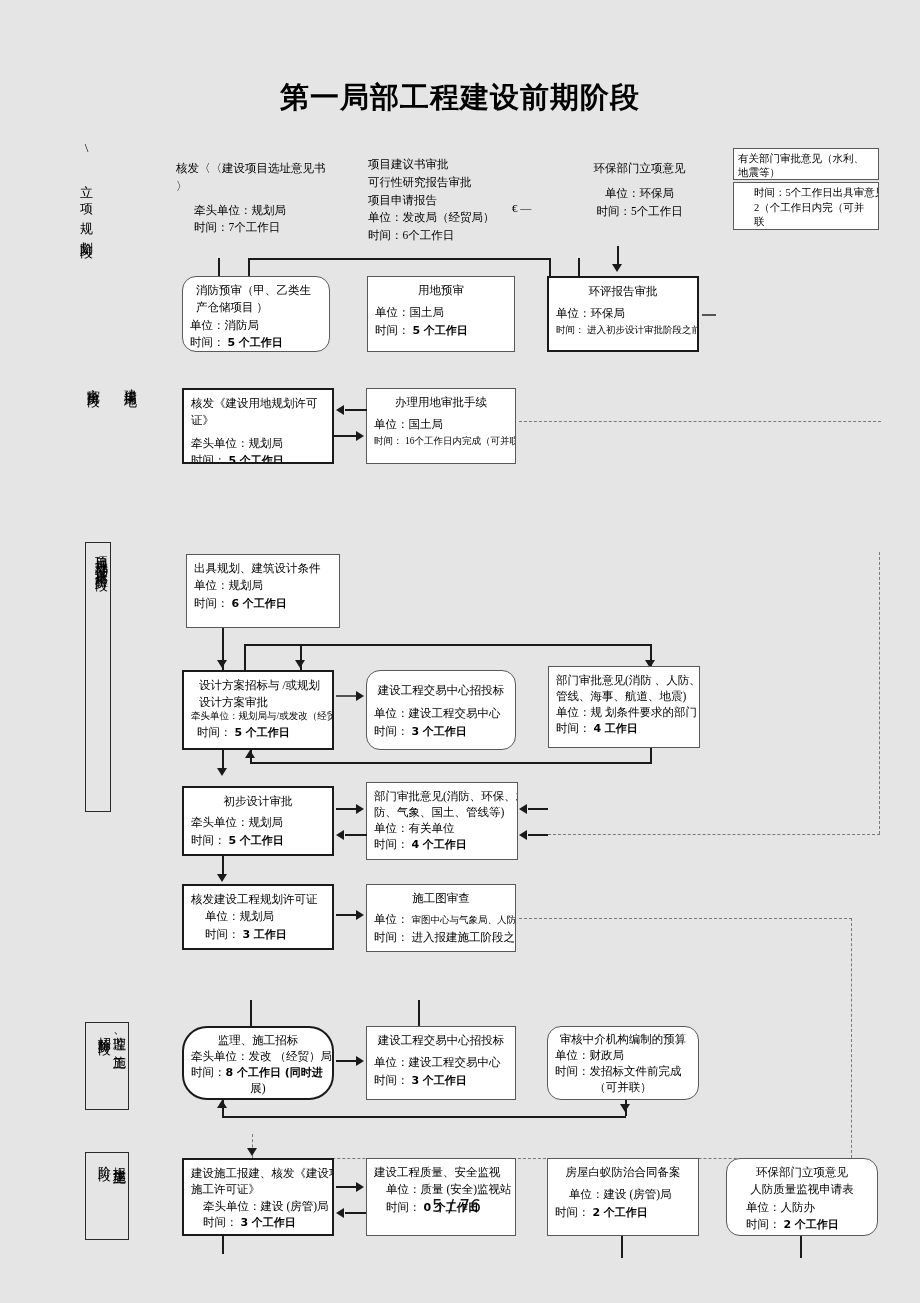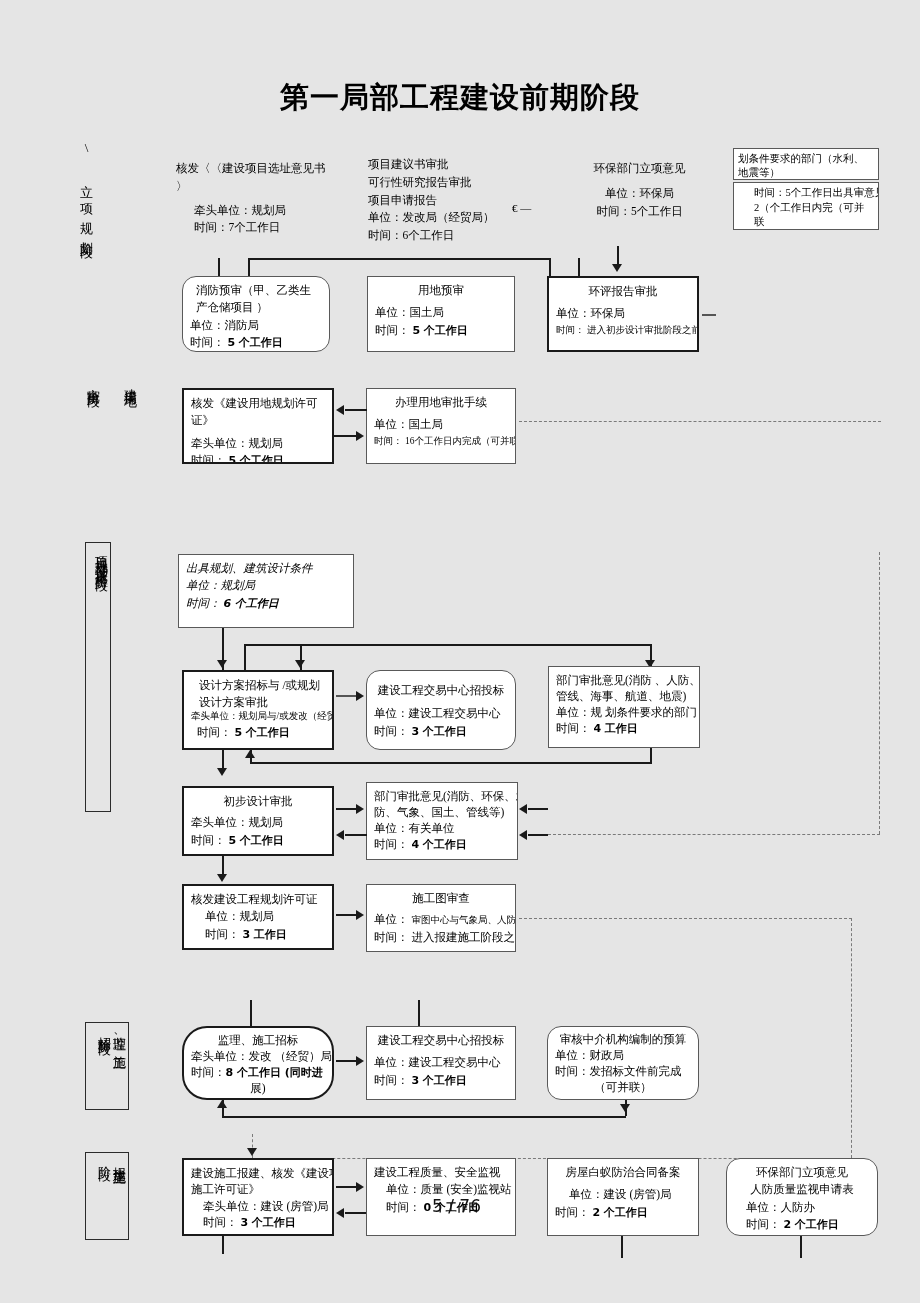--- a/index.html
+++ b/index.html
@@ -163,21 +163,21 @@
   </div>
 
   <div class="textblk" style="left:547px; top:160px; width:185px;">
     <span class="ln ctr">环保部门立项意见</span>
     <span class="ln ctr" style="margin-top:7px;">单位：环保局</span>
     <span class="ln ctr">时间：5个工作日</span>
   </div>
   <div class="euro" style="left:512px; top:202px;">€ —</div>
 
   <div class="box" style="left:733px; top:148px; width:146px; height:32px; padding:3px 4px; font-size:10.5px; line-height:1.35;">
-    <span class="ln wrap">划条件要求的部门（水利、地震等）</span>
+    <span class="ln wrap">有关部门审批意见（水利、地震等）</span>
   </div>
   <div class="box" style="left:733px; top:182px; width:146px; height:48px; padding:3px 20px; font-size:10.5px; line-height:1.4;">
     <span class="ln" style="text-align:center;">时间：5个工作日出具审意见.</span>
     <span class="ln" style="text-align:center;">2（个工作日内完（可并</span>
     <span class="ln">联</span>
   </div>
 
   <div class="vline" style="left:218px; top:258px; height:18px;"></div>
   <div class="hline" style="left:248px; top:258px; width:302px;"></div>
   <div class="vline" style="left:248px; top:258px; height:18px;"></div>
@@ -217,21 +217,21 @@
     <span class="ln sm"><span>时间：</span> <span>16个工作日内完成（可并联）</span></span>
   </div>
 
   <div class="hline" style="left:345px; top:409px; width:22px;"></div>
   <div class="arrow left" style="left:336px; top:405px;"></div>
   <div class="hline" style="left:334px; top:435px; width:22px;"></div>
   <div class="arrow right" style="left:356px; top:431px;"></div>
 
   <div class="hline dash" style="left:519px; top:421px; width:362px;"></div>
 
-  <div class="box" style="left:178px; top:554px; width:176px; height:74px;font-style:italic;">
+  <div class="box" style="left:186px; top:554px; width:154px; height:74px;">
     <span class="ln">出具规划、建筑设计条件</span>
     <span class="ln"><span>单位：</span><span>规划局</span></span>
     <span class="ln"><span>时间：</span> <span class="num">6 个工作日</span></span>
   </div>
 
   <div class="vline" style="left:222px; top:628px; height:42px;"></div>
   <div class="arrow down" style="left:217px; top:660px;"></div>
   <div class="hline" style="left:244px; top:644px; width:407px;"></div>
   <div class="vline" style="left:244px; top:644px; height:26px;"></div>
   <div class="vline" style="left:300px; top:644px; height:26px;"></div>

